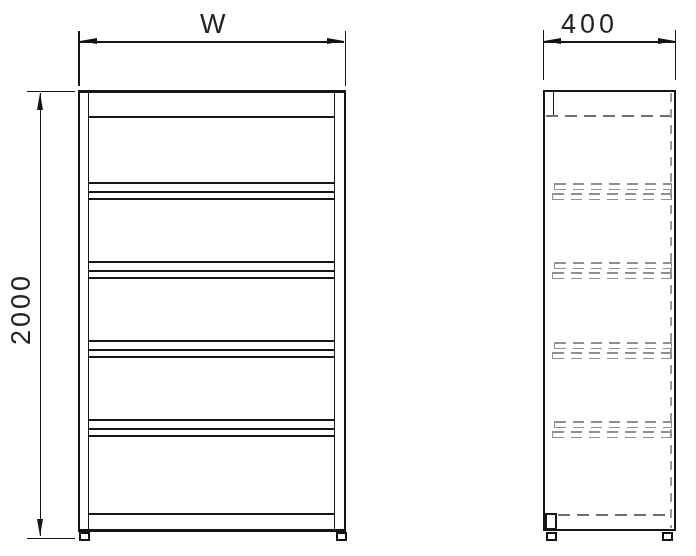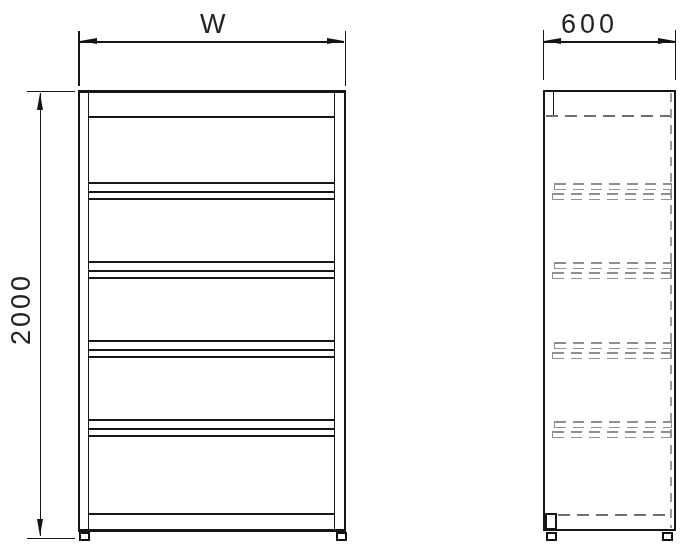--- a/index.html
+++ b/index.html
@@ -100,21 +100,21 @@
     <div class="arr arr-r" style="left:327px;top:38.2px;"></div>
     <div class="dim-label" style="left:200px;top:11px;">W</div>
   </div>
 
   <div class="view">
     <div class="vl" style="left:542.5px;top:30px;width:1.5px;height:50px;"></div>
     <div class="vl" style="left:674.5px;top:30px;width:1.5px;height:50px;"></div>
     <div class="hl" style="left:544px;top:41px;width:130.5px;height:1.5px;"></div>
     <div class="arr arr-l" style="left:544px;top:38.2px;"></div>
     <div class="arr arr-r" style="left:657.5px;top:38.2px;"></div>
-    <div class="dim-label" style="left:561px;top:11px;letter-spacing:4px;">600</div>
+    <div class="dim-label" style="left:561px;top:11px;letter-spacing:4px;">400</div>
   </div>
 
   <div class="view">
     <div class="hl" style="left:27px;top:90.5px;width:48px;height:1.5px;"></div>
     <div class="hl" style="left:27px;top:537.5px;width:48px;height:1.5px;"></div>
     <div class="vl" style="left:39.5px;top:93px;width:1.5px;height:443px;"></div>
     <div class="arr arr-u" style="left:36.7px;top:92.5px;"></div>
     <div class="arr arr-d" style="left:36.7px;top:519px;"></div>
     <div class="dim-label rot" style="left:21px;top:309px;">2000</div>
   </div>

